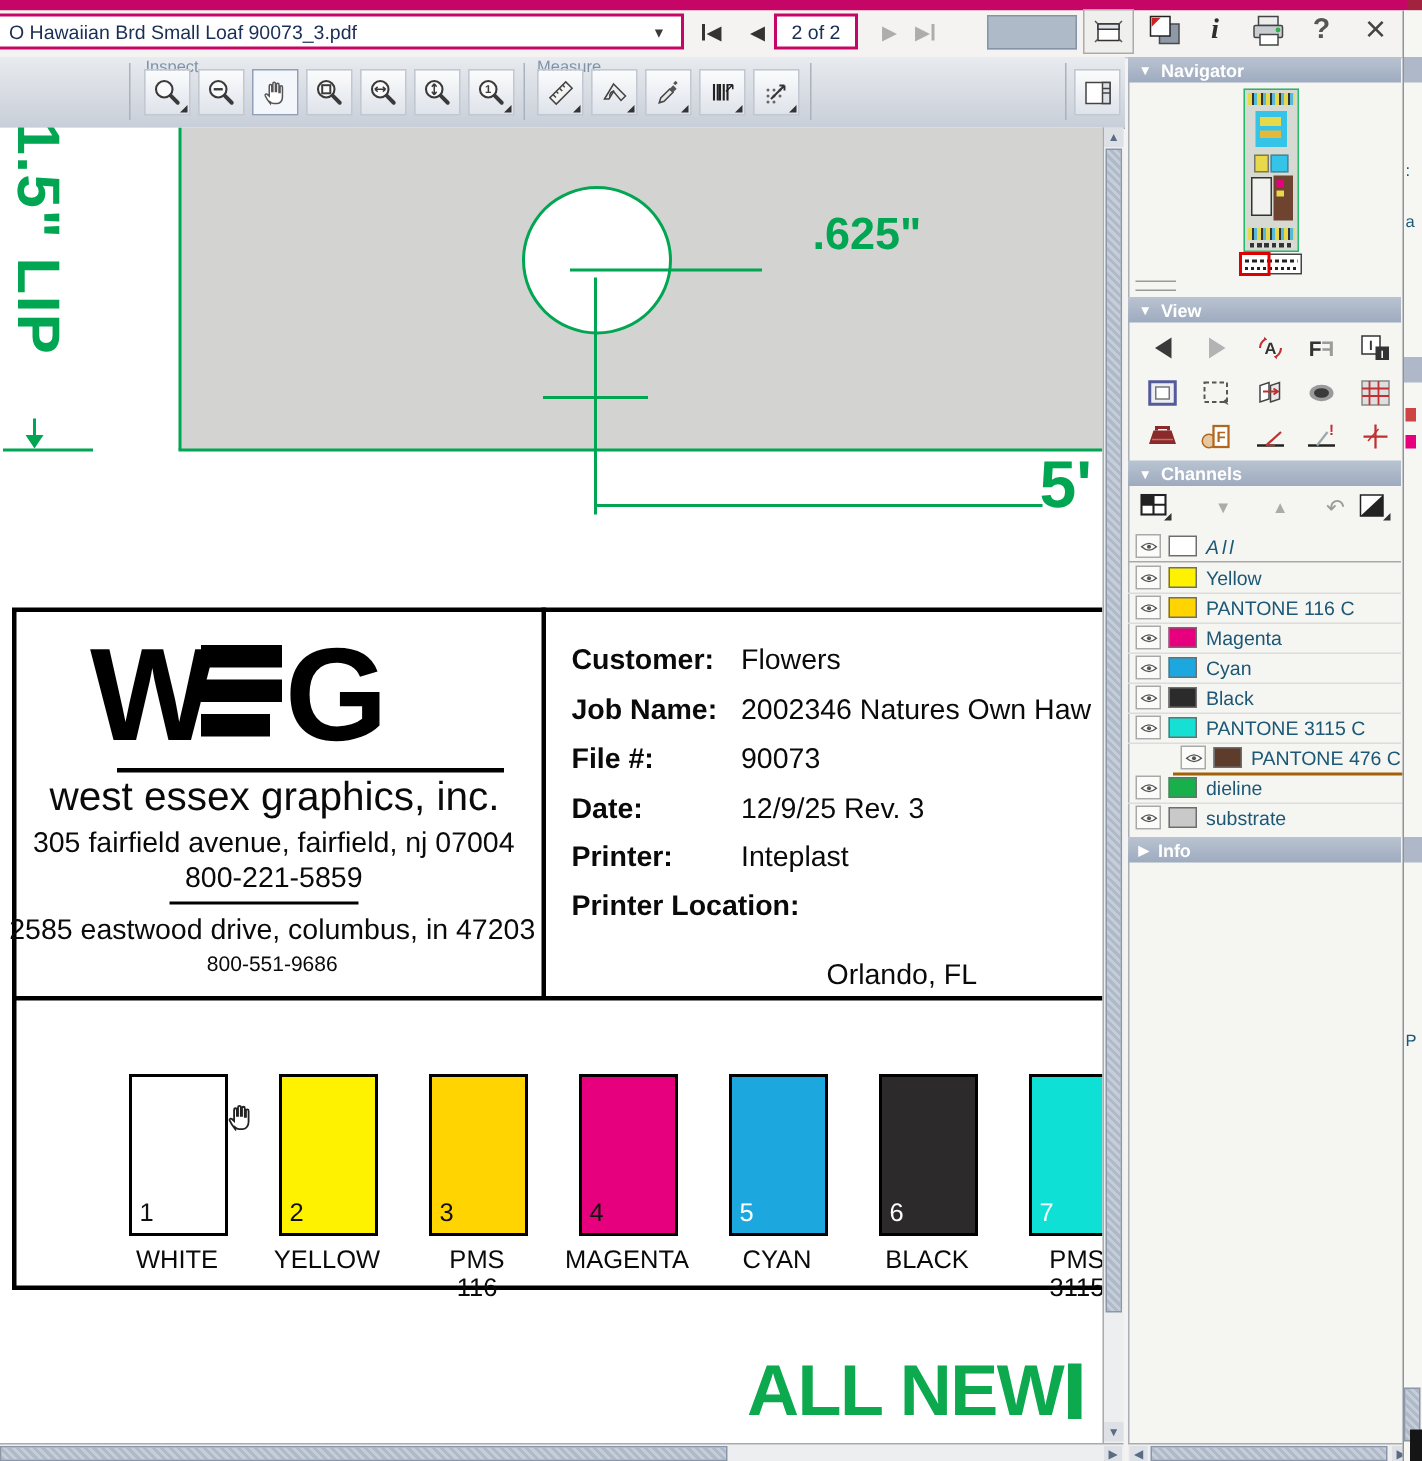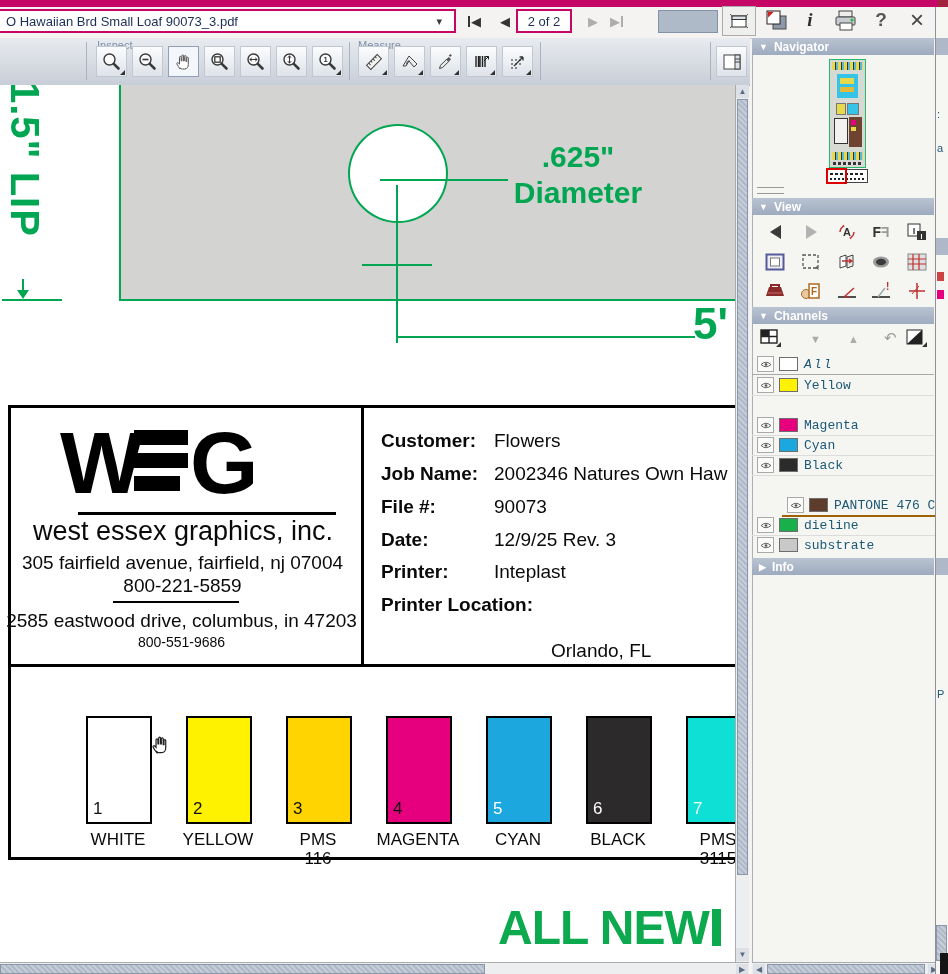--- a/index.html
+++ b/index.html
@@ -63,21 +63,21 @@
   
   .sbtrack-v{left:735px;top:85px;width:14px;height:877px;background:#EDEEF0;border-left:1px solid #ABABAB;box-sizing:border-box;}
   .sbtrack-h{left:0;top:962px;width:749px;height:12px;background:#EDEEF0;border-top:1px solid #ABABAB;box-sizing:border-box;}
   .sbthumb{background:repeating-linear-gradient(45deg,#AFBAC9 0 2px,#C6CDD8 2px 4px);border:1px solid #8A97AB;box-sizing:border-box;}
   .sbbtn{display:flex;align-items:center;justify-content:center;font-size:8px;color:#5A6B85;background:#DDE0E5;}
   
   .panelcol{left:752px;top:38px;width:182px;height:924px;background:#F5F5F2;border-left:1px solid #AAB0B8;box-sizing:border-box;}
   .phdr{left:752px;width:182px;height:17px;background:linear-gradient(#B9C3D1,#9EABBF);
         color:#fff;font-weight:bold;font-size:12px;display:flex;align-items:center;}
   .phdr .tri{font-size:9px;margin:0 6px 0 7px;}
-  .ch-row{left:752px;width:182px;height:20px;font-family:Liberation Mono, monospace;}
+  .ch-row{left:752px;width:182px;height:20px;}
   .eyebtn{position:absolute;left:5px;top:2px;width:17px;height:16px;border:1px solid #A9A9A9;background:#FBFBFA;
           box-sizing:border-box;display:flex;align-items:center;justify-content:center;}
   .ch-sw{position:absolute;left:27px;top:3px;width:19px;height:14px;border:1px solid #6E6E6E;box-sizing:border-box;}
   .ch-label{position:absolute;left:52px;top:3px;font-size:13px;color:#1C5876;}
   .viewicon{width:30px;height:22px;display:flex;align-items:center;justify-content:center;}
   .rightstrip{left:935px;top:7px;width:13px;height:967px;background:#F6F6F3;border-left:1px solid #8F9398;box-sizing:border-box;}
   .fragband{left:936px;width:12px;height:17px;background:#AEB8C8;}
   .fragtext{left:937px;font-size:11px;color:#1C5876;}
 </style>
 </head>
@@ -266,21 +266,20 @@
     <div class="abs gline" style="left:119px;top:214px;width:616px;height:2px;"></div>
 
     <div class="abs circle"></div>
     <div class="abs gline" style="left:380px;top:94px;width:128px;height:2px;"></div>
     <div class="abs gline" style="left:396px;top:100px;width:2px;height:158px;"></div>
     <div class="abs gline" style="left:362px;top:179px;width:70px;height:2px;"></div>
     <div class="abs gline" style="left:397px;top:251px;width:298px;height:2px;"></div>
 
     <div class="abs dim-label">
       <div>.625"</div>
-      <div>Diameter</div>
     </div>
     <div class="abs width-label">5'</div>
     <div class="abs lip-label">1.5" LIP</div>
 
     <div class="abs gline" style="left:22px;top:194px;width:2px;height:11px;"></div>
     <div class="abs" style="left:17px;top:205px;width:0;height:0;border-left:6px solid transparent;border-right:6px solid transparent;border-top:9px solid #00A651;"></div>
     <div class="abs gline" style="left:2px;top:214px;width:60px;height:2px;"></div>
 
     <div class="abs blackbox" style="left:8px;top:320px;width:760px;height:262px;"></div>
     <div class="abs" style="left:361px;top:320px;width:3px;height:262px;background:#000;"></div>
@@ -569,20 +568,30 @@
   <div class="abs ch-row" style="top:375px;border-bottom:1px solid #DCDCDC;">
     <span class="eyebtn">
         <svg width="12" height="9" viewBox="0 0 13 10">
           <path d="M1 5Q6.5 0 12 5Q6.5 10 1 5Z" fill="none" stroke="#555"></path>
           <circle cx="6.5" cy="5" r="1.5" fill="#555"></circle>
         </svg>
       </span>
     <span class="ch-sw" style="background: rgb(255, 242, 0);"></span>
     <span class="ch-label">Yellow</span>
   </div>
+  <div class="abs ch-row" style="top:395px;border-bottom:1px solid #DCDCDC;">
+    <span class="eyebtn">
+        <svg width="12" height="9" viewBox="0 0 13 10">
+          <path d="M1 5Q6.5 0 12 5Q6.5 10 1 5Z" fill="none" stroke="#555"></path>
+          <circle cx="6.5" cy="5" r="1.5" fill="#555"></circle>
+        </svg>
+      </span>
+    <span class="ch-sw" style="background: rgb(255, 212, 0);"></span>
+    <span class="ch-label">PANTONE 116 C</span>
+  </div>
   <div class="abs ch-row" style="top:415px;border-bottom:1px solid #DCDCDC;">
     <span class="eyebtn">
         <svg width="12" height="9" viewBox="0 0 13 10">
           <path d="M1 5Q6.5 0 12 5Q6.5 10 1 5Z" fill="none" stroke="#555"></path>
           <circle cx="6.5" cy="5" r="1.5" fill="#555"></circle>
         </svg>
       </span>
     <span class="ch-sw" style="background: rgb(230, 0, 126);"></span>
     <span class="ch-label">Magenta</span>
   </div>
@@ -598,20 +607,30 @@
   </div>
   <div class="abs ch-row" style="top:455px;border-bottom:1px solid #DCDCDC;">
     <span class="eyebtn">
         <svg width="12" height="9" viewBox="0 0 13 10">
           <path d="M1 5Q6.5 0 12 5Q6.5 10 1 5Z" fill="none" stroke="#555"></path>
           <circle cx="6.5" cy="5" r="1.5" fill="#555"></circle>
         </svg>
       </span>
     <span class="ch-sw" style="background: rgb(43, 43, 43);"></span>
     <span class="ch-label">Black</span>
+  </div>
+  <div class="abs ch-row" style="top:475px;border-bottom:1px solid #DCDCDC;">
+    <span class="eyebtn">
+        <svg width="12" height="9" viewBox="0 0 13 10">
+          <path d="M1 5Q6.5 0 12 5Q6.5 10 1 5Z" fill="none" stroke="#555"></path>
+          <circle cx="6.5" cy="5" r="1.5" fill="#555"></circle>
+        </svg>
+      </span>
+    <span class="ch-sw" style="background: rgb(22, 224, 212);"></span>
+    <span class="ch-label">PANTONE 3115 C</span>
   </div>
   <div class="abs ch-row" style="top:495px;border-bottom:2px solid #a16207;margin-left:30px;">
     <span class="eyebtn">
         <svg width="12" height="9" viewBox="0 0 13 10">
           <path d="M1 5Q6.5 0 12 5Q6.5 10 1 5Z" fill="none" stroke="#555"></path>
           <circle cx="6.5" cy="5" r="1.5" fill="#555"></circle>
         </svg>
       </span>
     <span class="ch-sw" style="background: rgb(94, 60, 44);"></span>
     <span class="ch-label">PANTONE 476 C</span>

